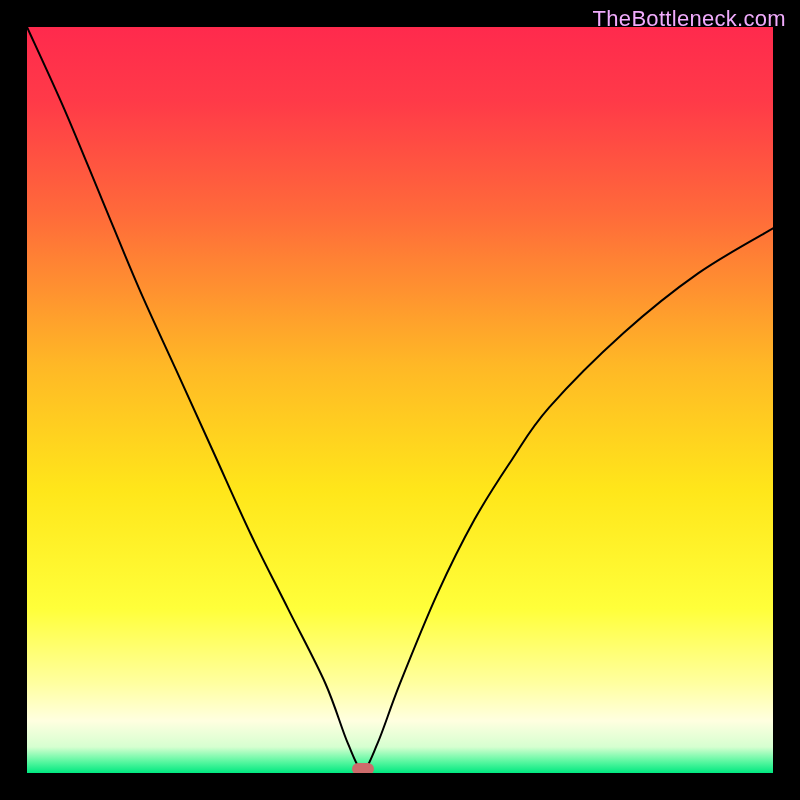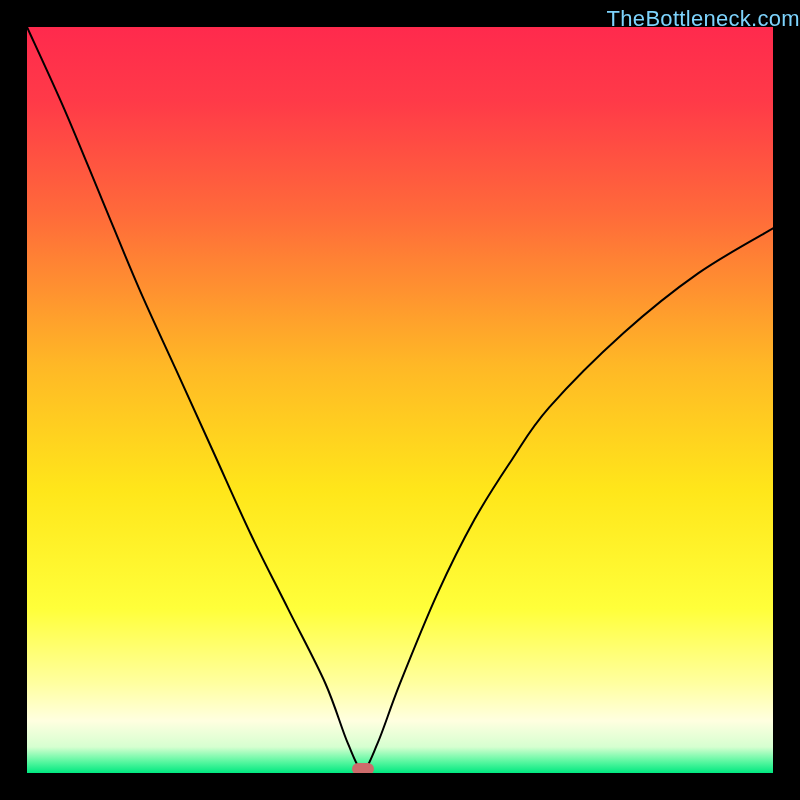--- a/index.html
+++ b/index.html
@@ -13,22 +13,22 @@
   }
   .frame {
     position: relative;
     width: 800px;
     height: 800px;
     background: #000;
   }
   .watermark {
     position: absolute;
     top: 6px;
-    right: 0;
-    color: #7dd3fc;
+    right: 14px;
+    color: #f0abfc;
     font-size: 22px;
     font-weight: 500;
     letter-spacing: 0.3px;
     z-index: 10;
   }
   .plot {
     position: absolute;
     left: 27px;
     top: 27px;
     width: 746px;

